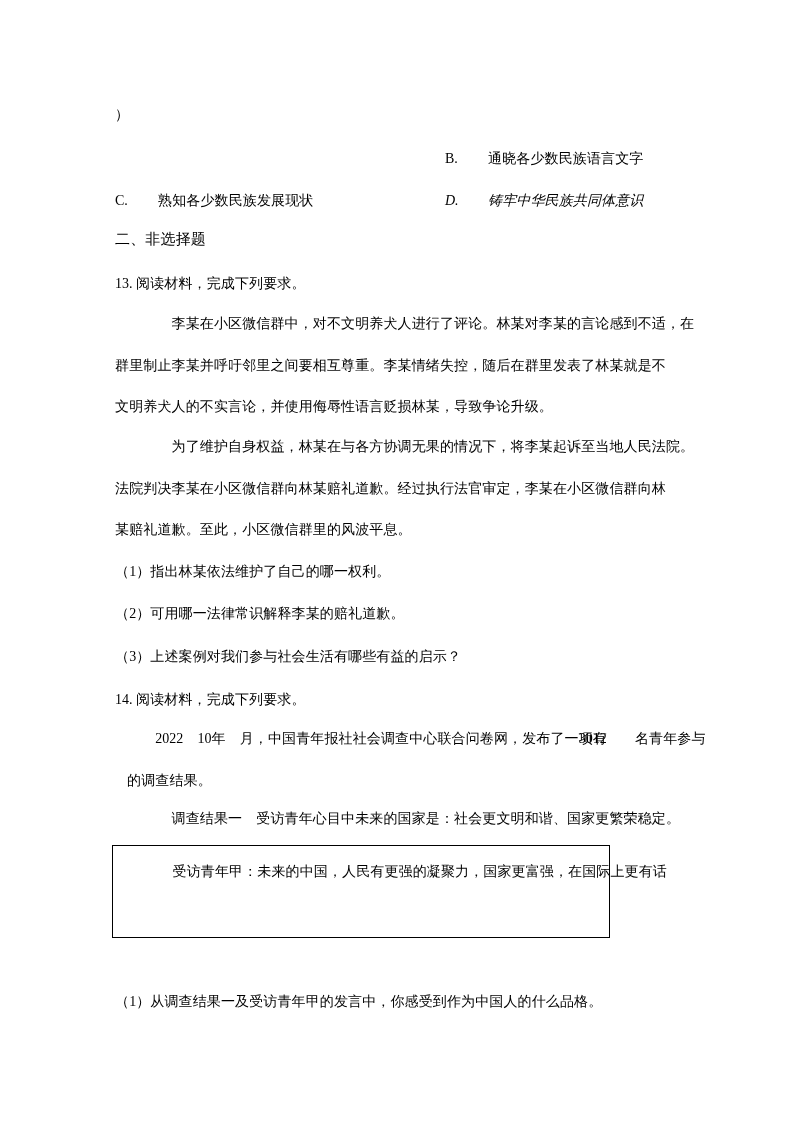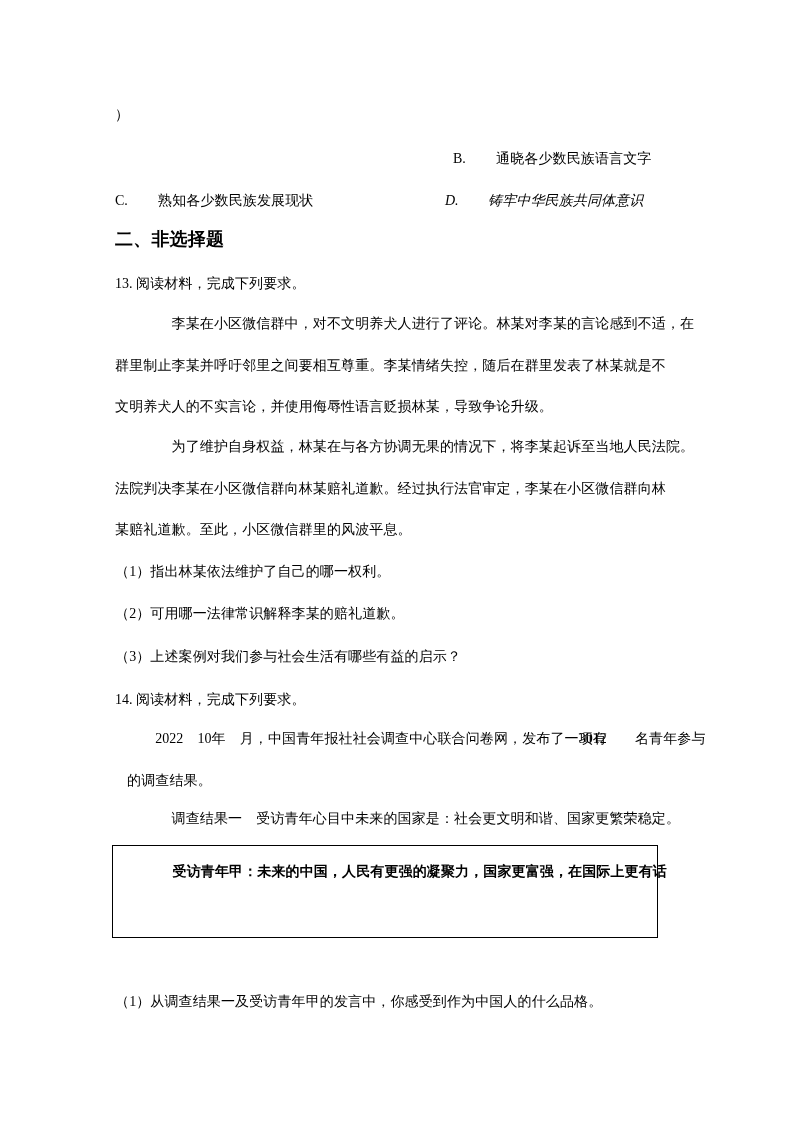--- a/index.html
+++ b/index.html
@@ -16,51 +16,50 @@
   .abs { position: absolute; }
   .line {
     font-size: 14px;
     line-height: 41.5px;
     white-space: nowrap;
     color: #000;
   }
   .blk { width: 552px; }
   .indent { text-indent: 28.3px; }
   .heading {
-    font-size: 18px;
-    font-weight: bold;
+    font-size: 15px;
+    font-weight: normal;
     line-height: 41.5px;
     white-space: nowrap;
   }
   .opt-label {
     display: inline-block;
     width: 43px;
   }
   .quote-box {
     border: 1px solid #000;
-    width: 546px;
+    width: 498px;
     height: 93px;
     padding: 5px 3px 0 3px;
-    font-weight: bold;
   }
   
   .cjk {
     display: inline-block;
     width: 1.01em;
     text-align: center;
   }
 </style>
 </head>
 <body>
 
 <div class="page">
 
   <div class="abs line" style="left:115px; top:94px;"><span class="cjk">）</span></div>
 
-  <div class="abs line" style="left:445px; top:138px;margin-left:8px;">
+  <div class="abs line" style="left:445px; top:138px;">
     <span class="opt-label">B.</span><span><span class="cjk">通</span><span class="cjk">晓</span><span class="cjk">各</span><span class="cjk">少</span><span class="cjk">数</span><span class="cjk">民</span><span class="cjk">族</span><span class="cjk">语</span><span class="cjk">言</span><span class="cjk">文</span><span class="cjk">字</span></span>
   </div>
   <div class="abs line" style="left:115px; top:180px;">
     <span class="opt-label">C.</span><span><span class="cjk">熟</span><span class="cjk">知</span><span class="cjk">各</span><span class="cjk">少</span><span class="cjk">数</span><span class="cjk">民</span><span class="cjk">族</span><span class="cjk">发</span><span class="cjk">展</span><span class="cjk">现</span><span class="cjk">状</span></span>
   </div>
   <div class="abs line" style="left:445px; top:180px;font-style:italic;">
     <span class="opt-label">D.</span><span><span class="cjk">铸</span><span class="cjk">牢</span><span class="cjk">中</span><span class="cjk">华</span><span class="cjk">民</span><span class="cjk">族</span><span class="cjk">共</span><span class="cjk">同</span><span class="cjk">体</span><span class="cjk">意</span><span class="cjk">识</span></span>
   </div>
 
   <div class="abs heading" style="left:115px; top:219px;"><span class="cjk">二</span><span class="cjk">、</span><span class="cjk">非</span><span class="cjk">选</span><span class="cjk">择</span><span class="cjk">题</span></div>

